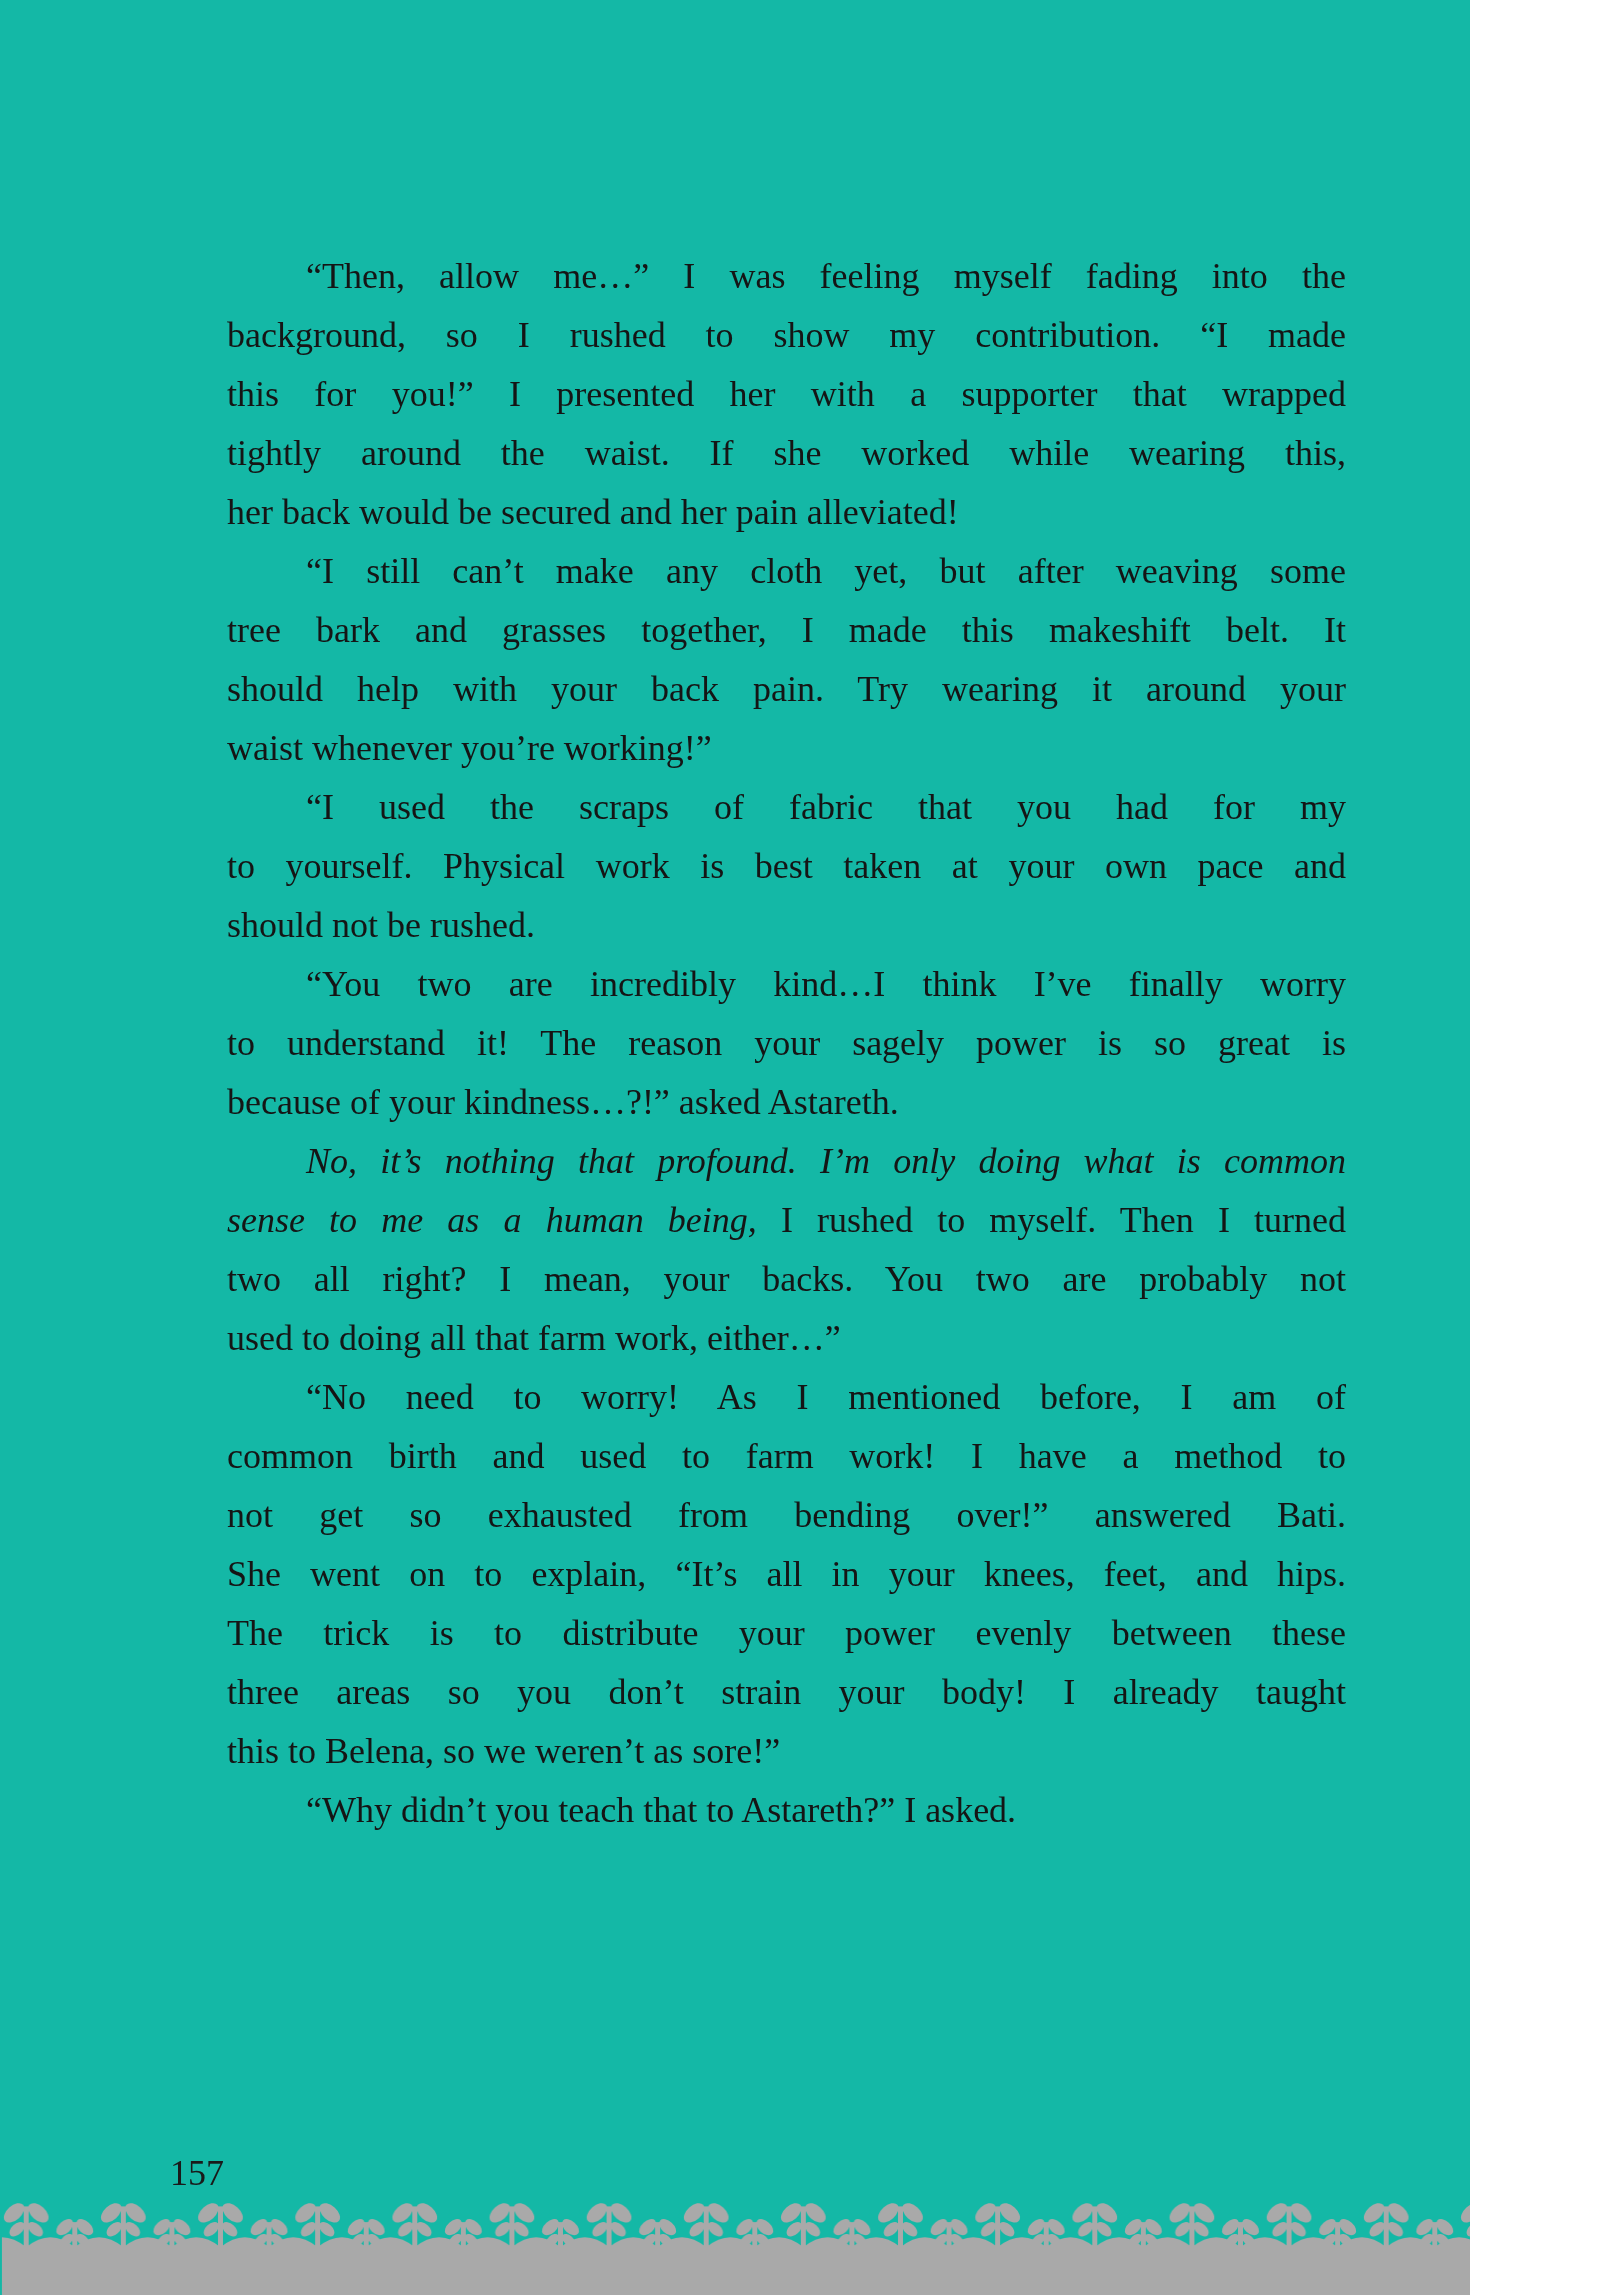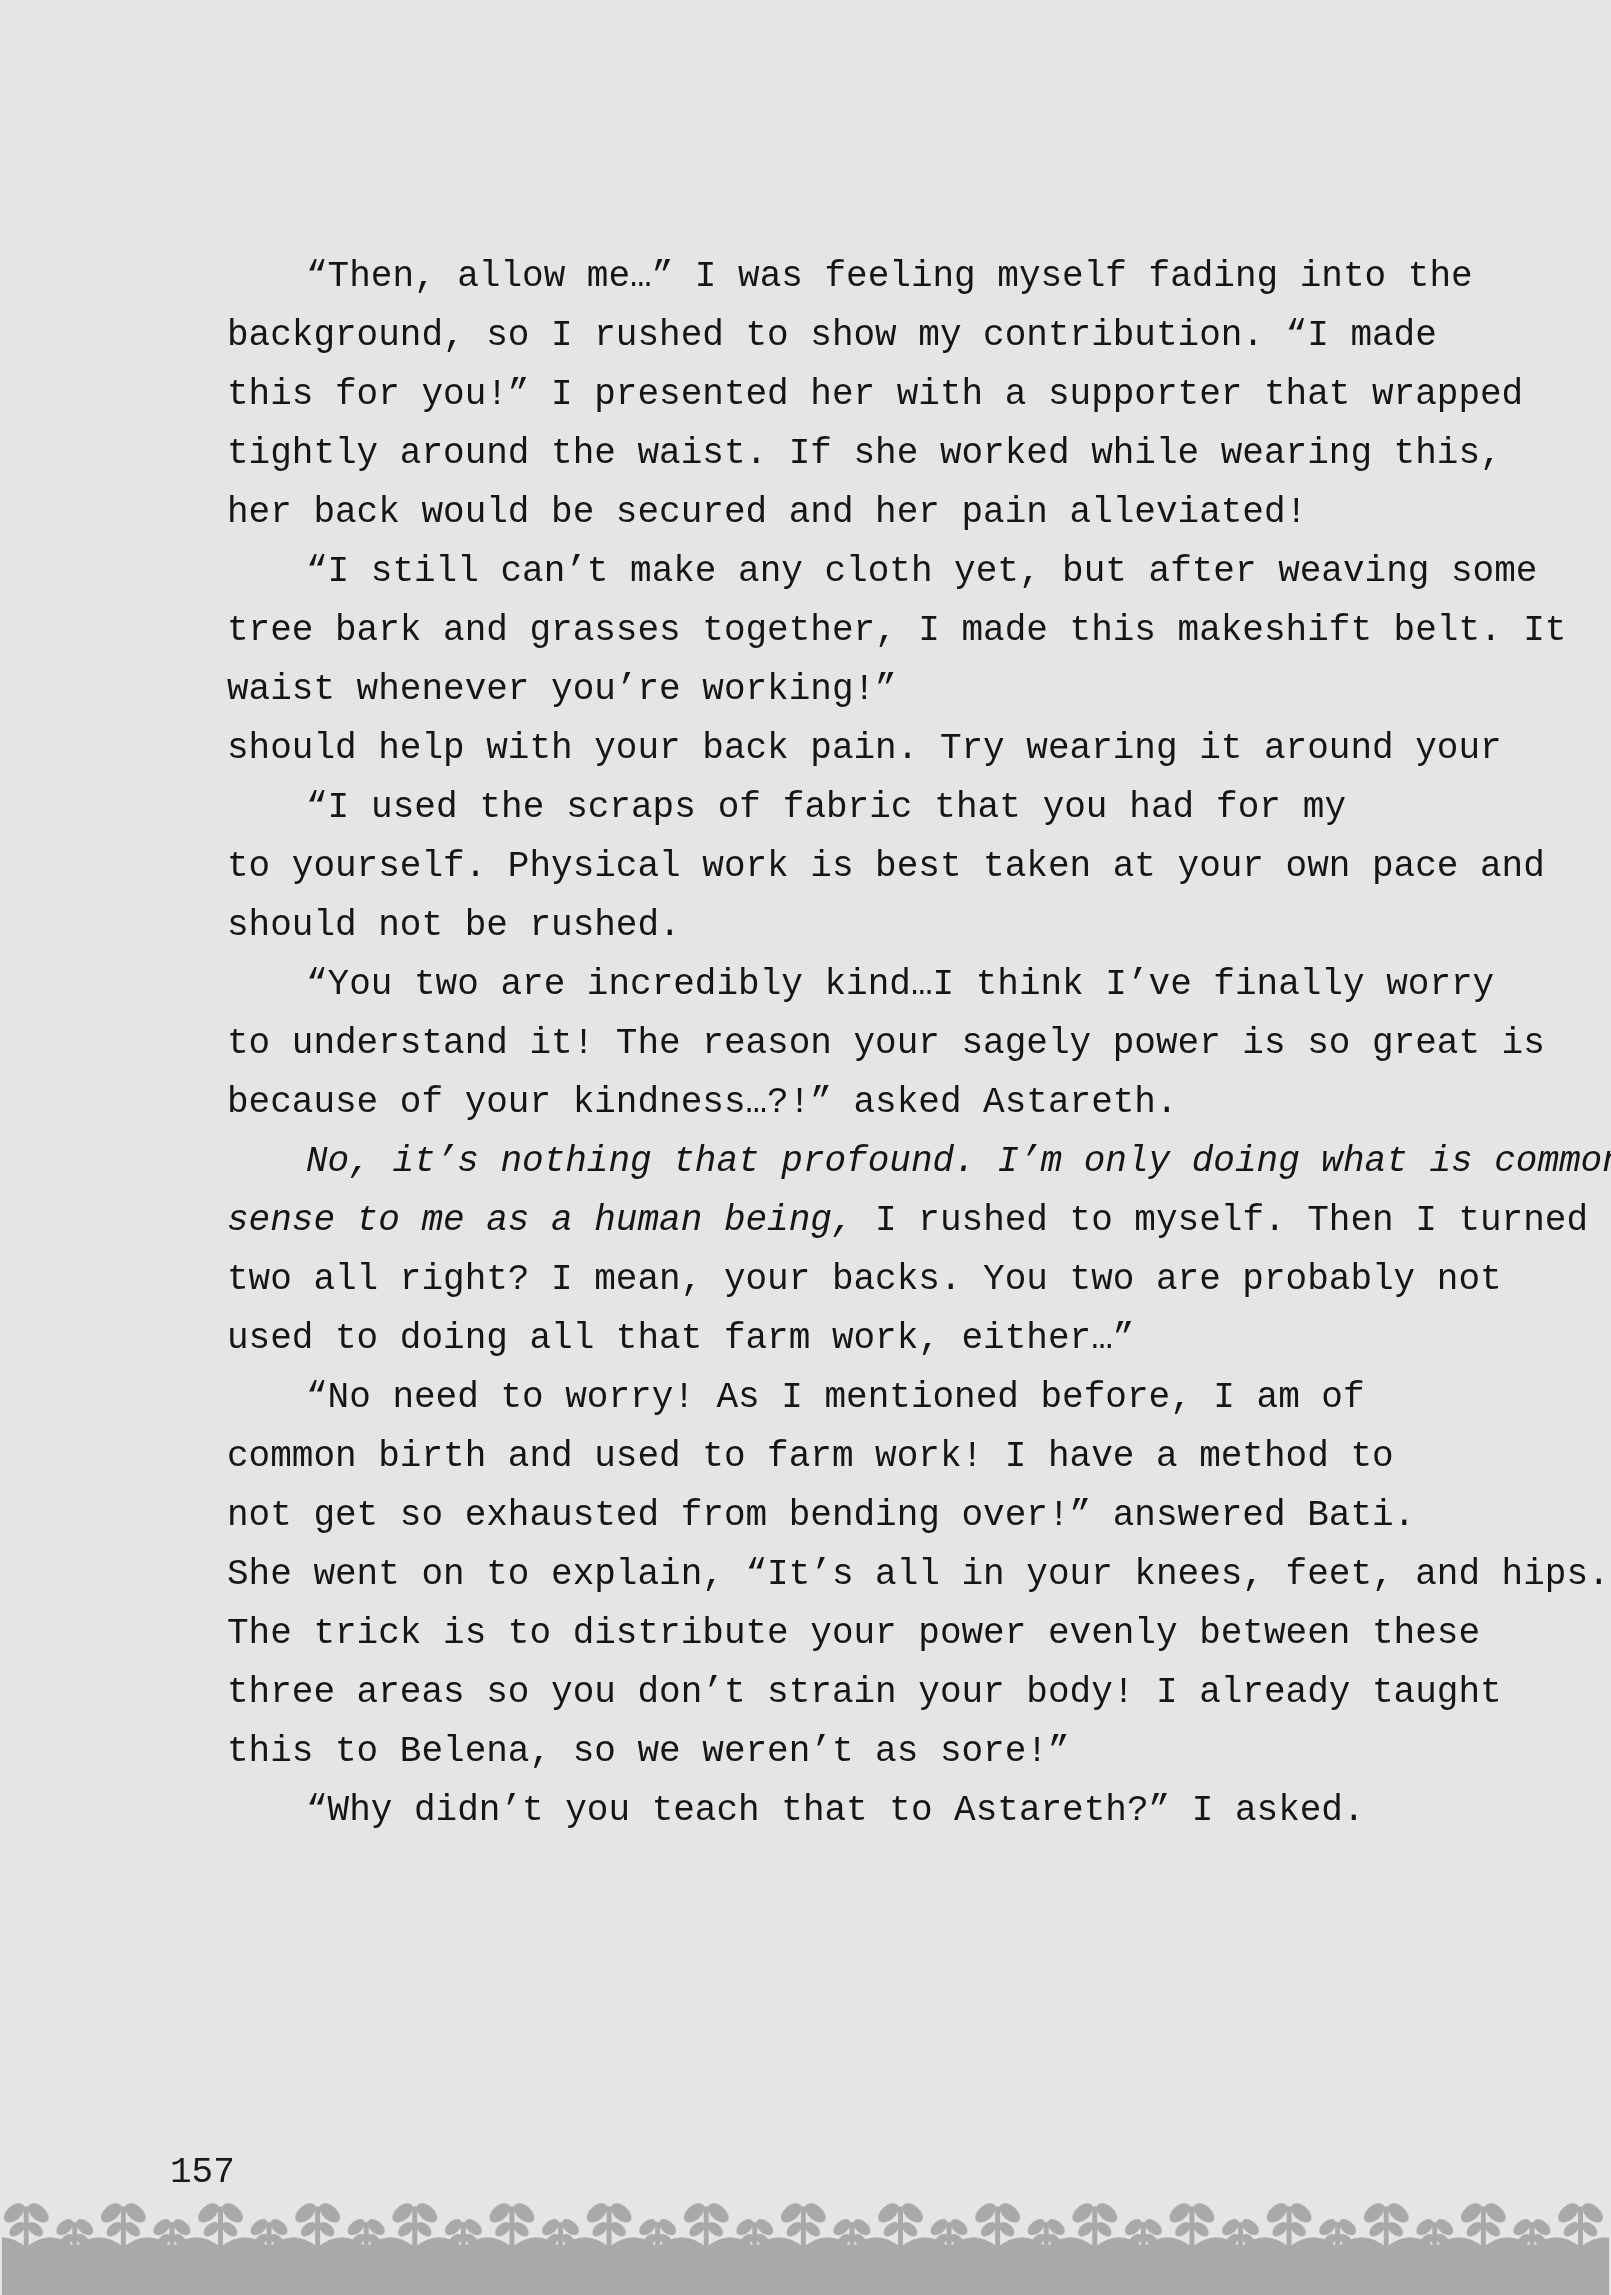--- a/index.html
+++ b/index.html
@@ -1,22 +1,22 @@
 <!DOCTYPE html>
 <html style="font-size:11.5px"><head>
 <meta charset="utf-8">
 <style>
   html, body { margin: 0; padding: 0; background: #ffffff; }
   .page {
     position: relative;
-    width: 1611px;
+    width: 1470px;
     height: 2295px;
-    background: #e5e5e5;
+    background: #14b8a6;
     overflow: hidden;
-    font-family: Liberation Mono, monospace;
+    font-family: Liberation Serif, serif;
     color: #151515;
   }
   .text-block {
     position: absolute;
     left: 227px;
     top: 247px;
     width: 1119px;
     font-size: 36px;
   }
   .line {
@@ -53,22 +53,22 @@
 <div class="page">
 
   <div class="text-block">
       <div class="line first"><span>“Then, allow me…” I was feeling myself fading into the</span></div>
       <div class="line"><span>background, so I rushed to show my contribution. “I made</span></div>
       <div class="line"><span>this for you!” I presented her with a supporter that wrapped</span></div>
       <div class="line"><span>tightly around the waist. If she worked while wearing this,</span></div>
       <div class="line last"><span>her back would be secured and her pain alleviated!</span></div>
       <div class="line first"><span>“I still can’t make any cloth yet, but after weaving some</span></div>
       <div class="line"><span>tree bark and grasses together, I made this makeshift belt. It</span></div>
+      <div class="line"><span>should help with your back pain. Try wearing it around your</span></div>
       <div class="line last"><span>waist whenever you’re working!”</span></div>
-      <div class="line"><span>should help with your back pain. Try wearing it around your</span></div>
       <div class="line first"><span>“I used the scraps of fabric that you had for my</span></div>
       <div class="line"><span>to yourself. Physical work is best taken at your own pace and</span></div>
       <div class="line last"><span>should not be rushed.</span></div>
       <div class="line first"><span>“You two are incredibly kind…I think I’ve finally worry</span></div>
       <div class="line"><span>to understand it! The reason your sagely power is so great is</span></div>
       <div class="line last"><span>because of your kindness…?!” asked Astareth.</span></div>
       <div class="line first"><span class="italic">No, it’s nothing that profound. I’m only doing what is common</span></div>
       <div class="line"><span class="italic">sense to me as a human being,</span><span> I rushed to myself. Then I turned</span></div>
       <div class="line"><span>two all right? I mean, your backs. You two are probably not</span></div>
       <div class="line last"><span>used to doing all that farm work, either…”</span></div>

